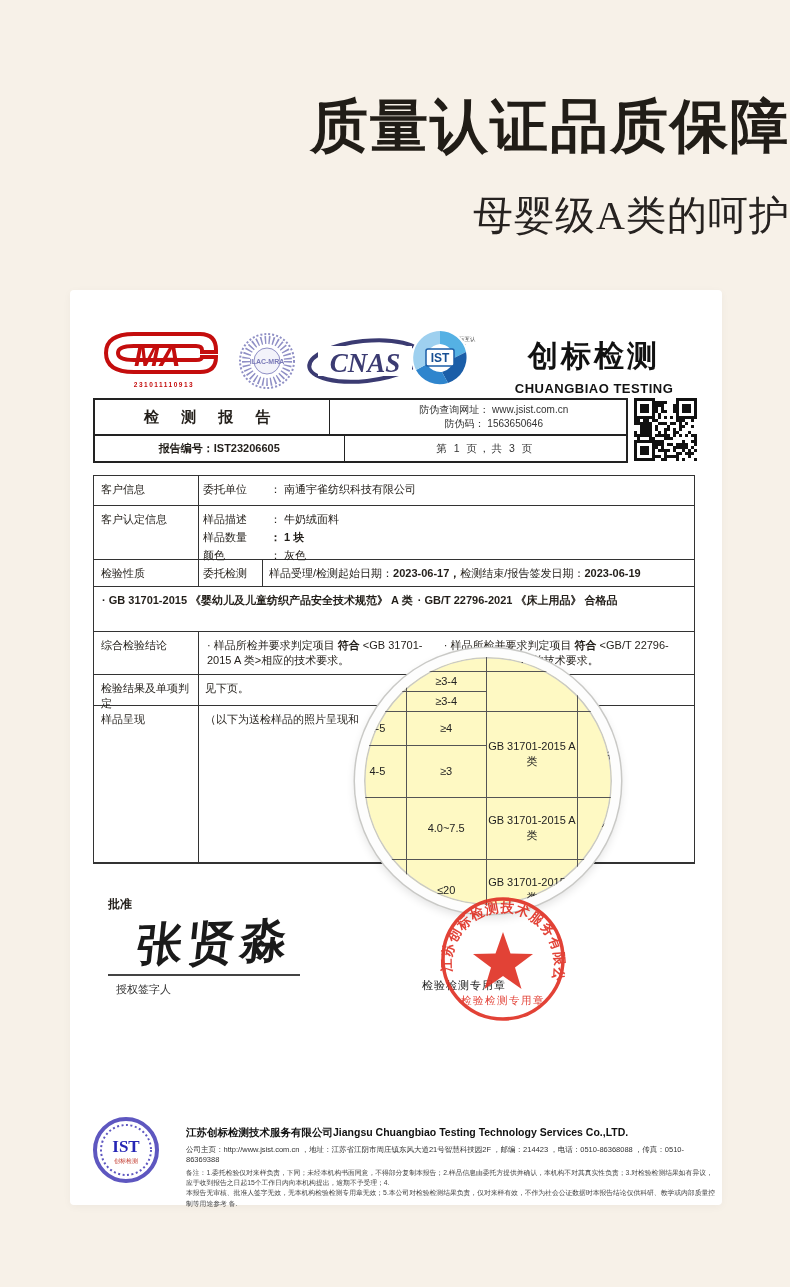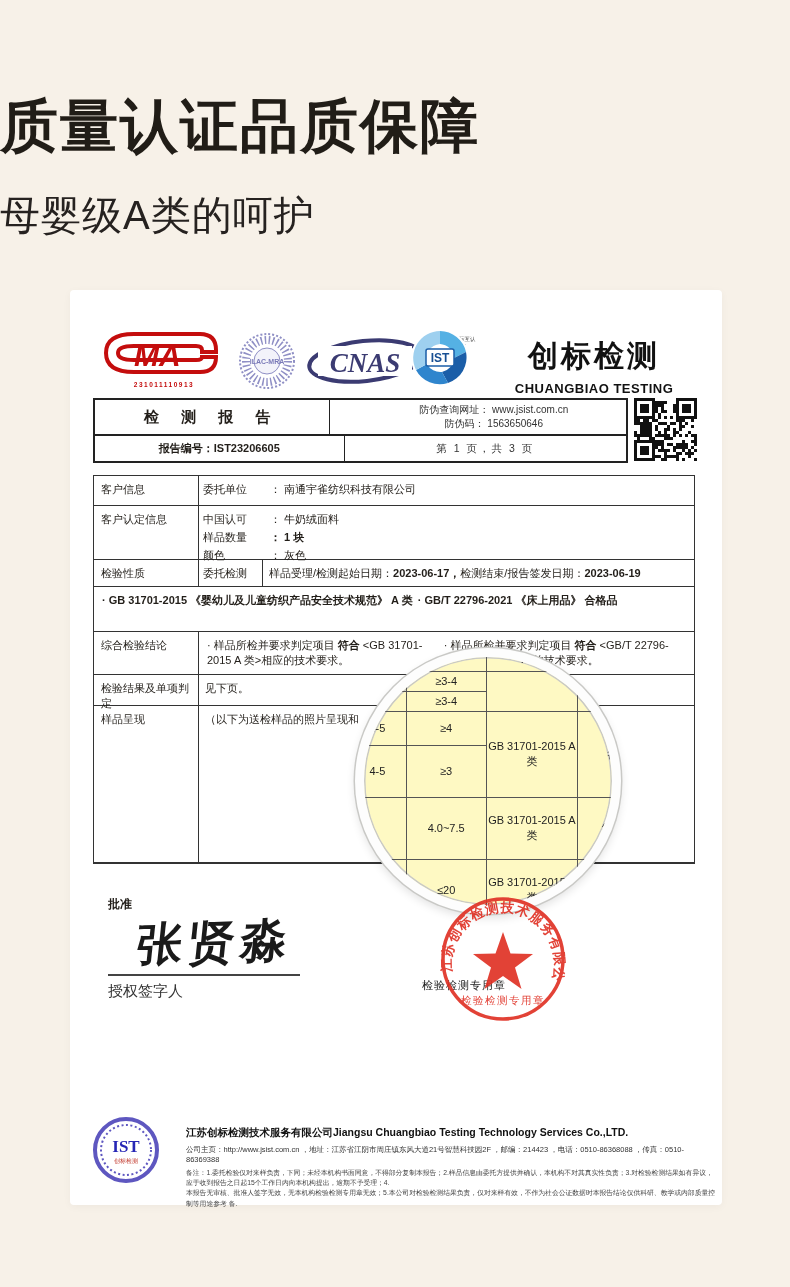--- a/index.html
+++ b/index.html
@@ -1,21 +1,21 @@
 <!DOCTYPE html>
 <html><head>
 <meta charset="utf-8">
 <style>
   * { margin:0; padding:0; box-sizing:border-box; }
   html,body { width:790px; }
   body {
     height:1287px; background:#f7f1e8; position:relative; overflow:hidden;
     font-family:"Liberation Sans", sans-serif; color:#221e19;
   }
-  .hero { position:absolute; left:0; top:88px; width:790px; text-align:left; }
+  .hero { position:absolute; left:0; top:88px; width:790px; text-align:right;font-family:Liberation Serif, serif; }
   .hero h1 { font-size:58px; font-weight:bold; color:#211d17; letter-spacing:2px; }
   .hero h2 { font-size:40px; font-weight:normal; color:#2b2username823; margin-top:22px; color:#262220; letter-spacing:1px; }
 
   .card {
     position:absolute; left:70px; top:290px; width:652px; height:915px;
     background:#ffffff; border-radius:4px; box-shadow:0 2px 8px rgba(0,0,0,0.04);
   }
   .abs { position:absolute; }
 
   
@@ -60,21 +60,21 @@
   .mag table { border-collapse:collapse; width:300px; font-size:11px; color:#222; }
   .mag td { border:1.5px solid #555; text-align:center; padding:2px 1px; line-height:1.35; }
   .mag .ca{width:58px} .mag .cb{width:80px} .mag .cc{width:92px} .mag .cd{width:70px}
   .mag .h22{height:22px}.mag .h20{height:20px}.mag .h34{height:34px}.mag .h52{height:52px}.mag .h62{height:62px}
 
   
   .approve-label { left:38px; top:606px; font-size:12px; font-weight:bold; }
   .sig { left:42px; top:622px; width:205px; text-align:center; font-size:46px; font-weight:bold;
          font-family:"Liberation Serif", serif; transform:rotate(-2deg) skewX(-8deg); letter-spacing:6px; color:#1a1a1a;}
   .sig-line { left:38px; top:684px; width:192px; height:2px; background:#444; }
-  .signer { left:38px; top:692px; font-size:15px; color:#333; }
+  .signer { left:46px; top:692px; font-size:11px; color:#333; }
   .stamp-caption-black { left:352px; top:688px; font-size:11px; color:#222; z-index:3; letter-spacing:1px;}
   .stamp { left:366px; top:602px; width:134px; height:134px; z-index:5; opacity:0.92; }
 
   
   .footer-text { left:116px; top:836px; width:530px; }
   .f-company { font-size:10.5px; font-weight:bold; color:#111; }
   .f-contact { font-size:7.5px; color:#333; margin-top:5px; }
   .f-note { font-size:6.8px; color:#444; margin-top:4px; line-height:1.5; }
   .ist-footer { left:22px; top:826px; width:68px; height:68px; }
 </style>
@@ -302,21 +302,21 @@
 
   <div class="abs info">
     <div class="irow r1">
       <div class="ilabel">客户信息</div>
       <div class="isub">委托单位</div>
       <div class="ival">：  南通宇雀纺织科技有限公司</div>
     </div>
     <div class="irow r2">
       <div class="ilabel">客户认定信息</div>
       <div class="isub stack">
-        <span>中国认可</span>
+        <span>样品描述</span>
         <span>样品数量</span>
         <span>颜色</span>
       </div>
       <div class="ival stack">
         <span>：  牛奶绒面料</span>
         <span class="b">：  1 块</span>
         <span>：  灰色</span>
       </div>
     </div>
     <div class="irow r3">

